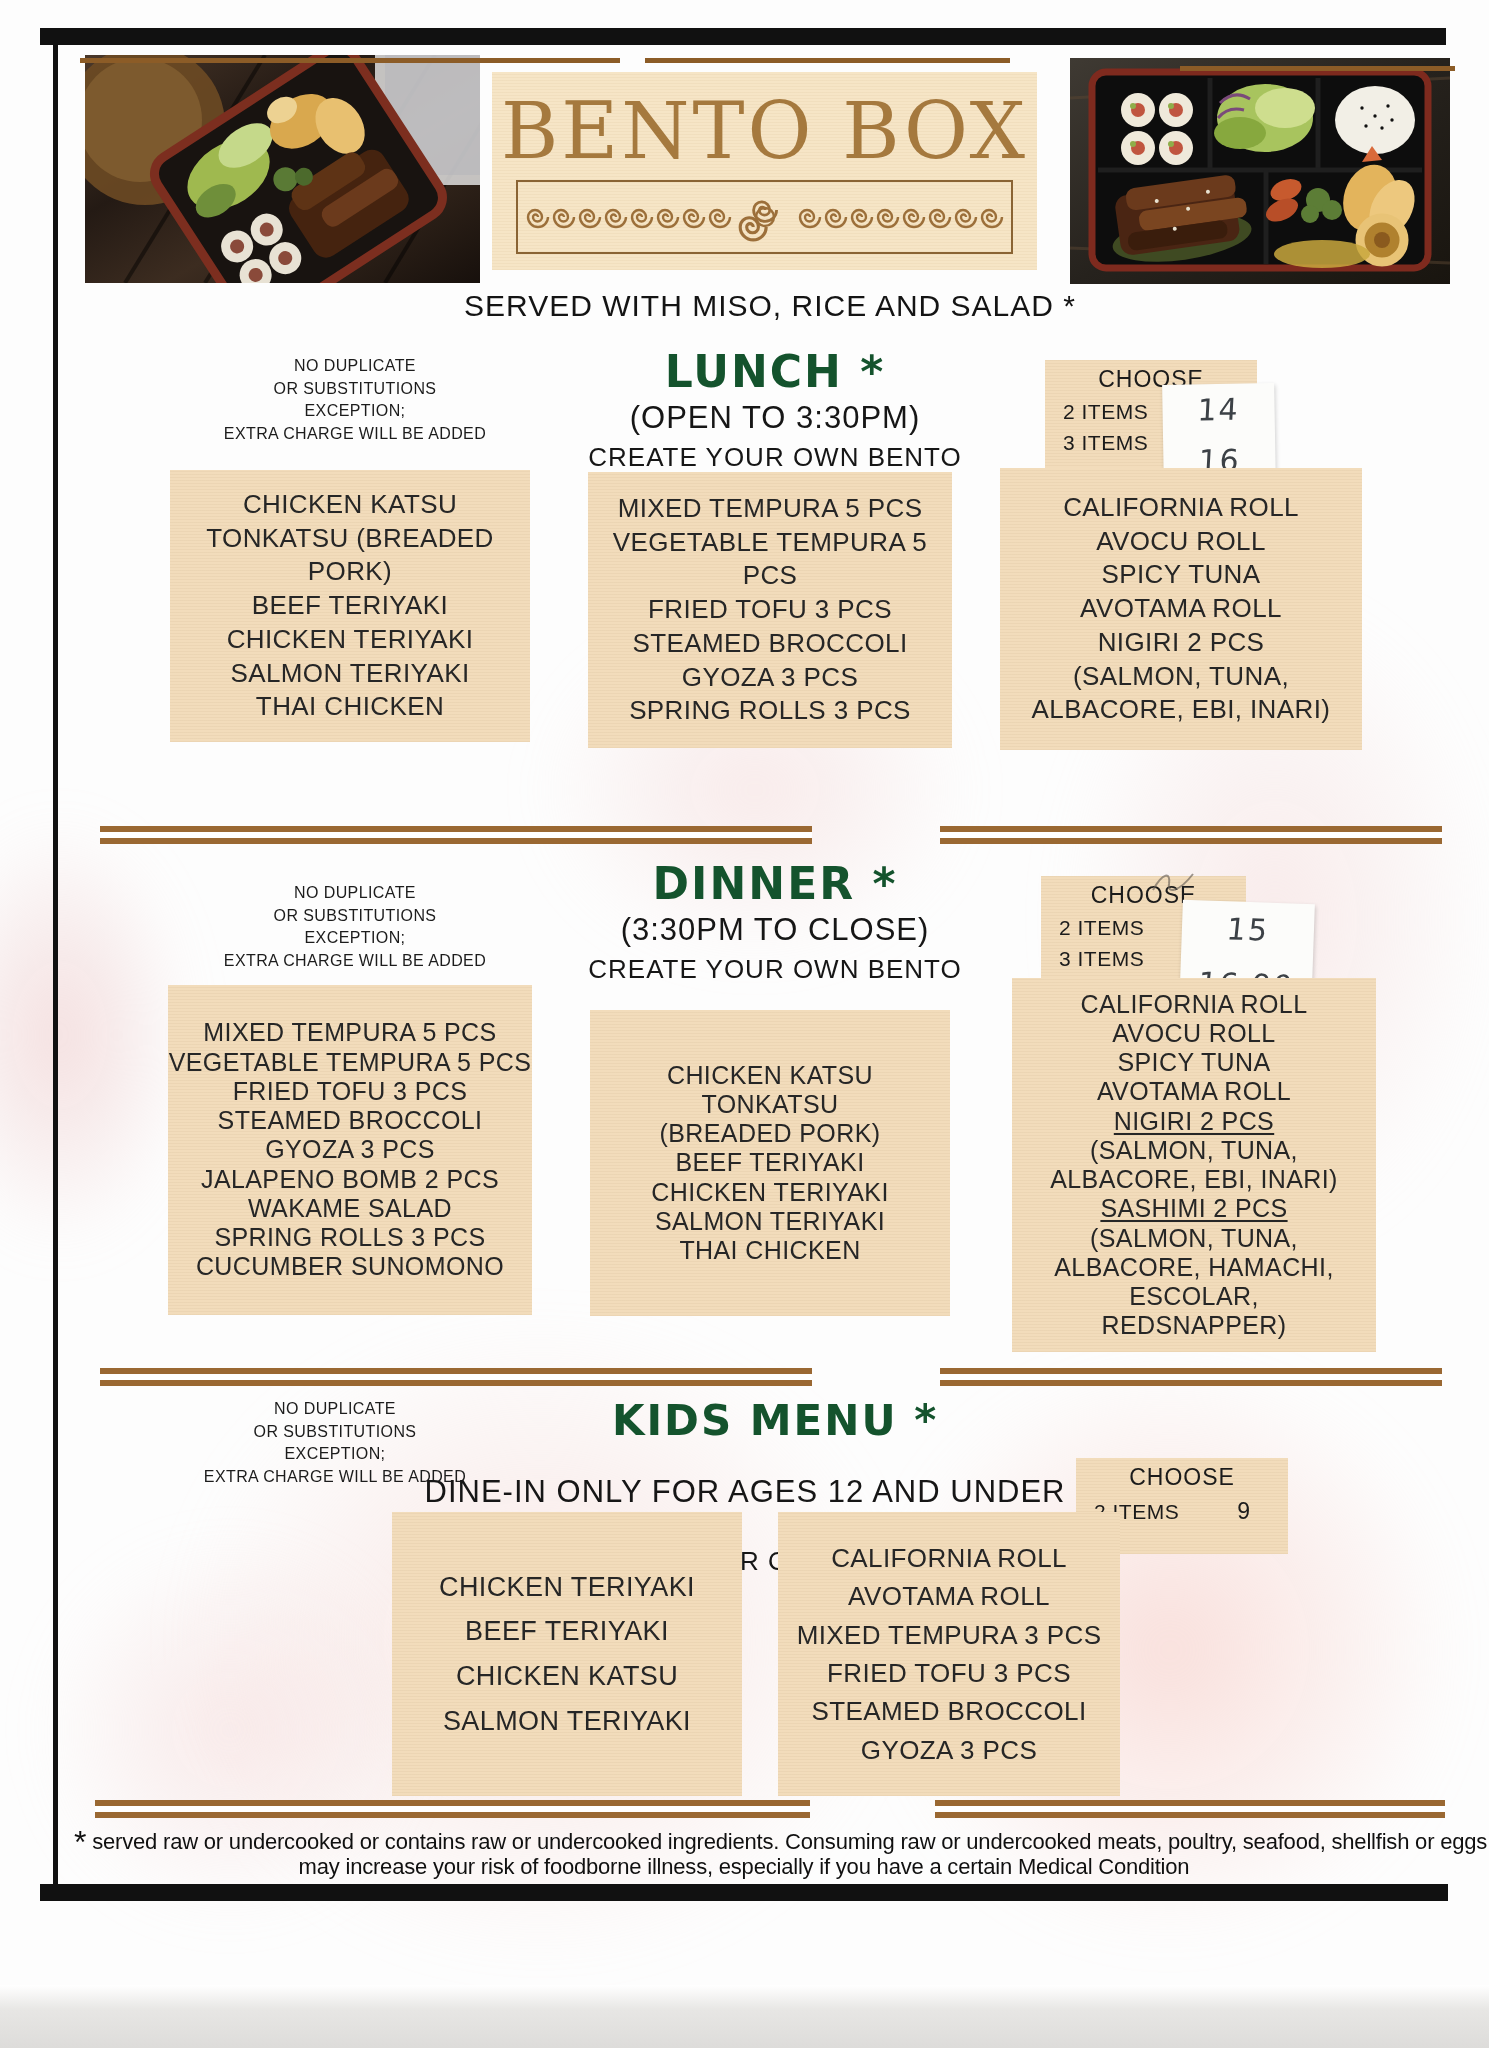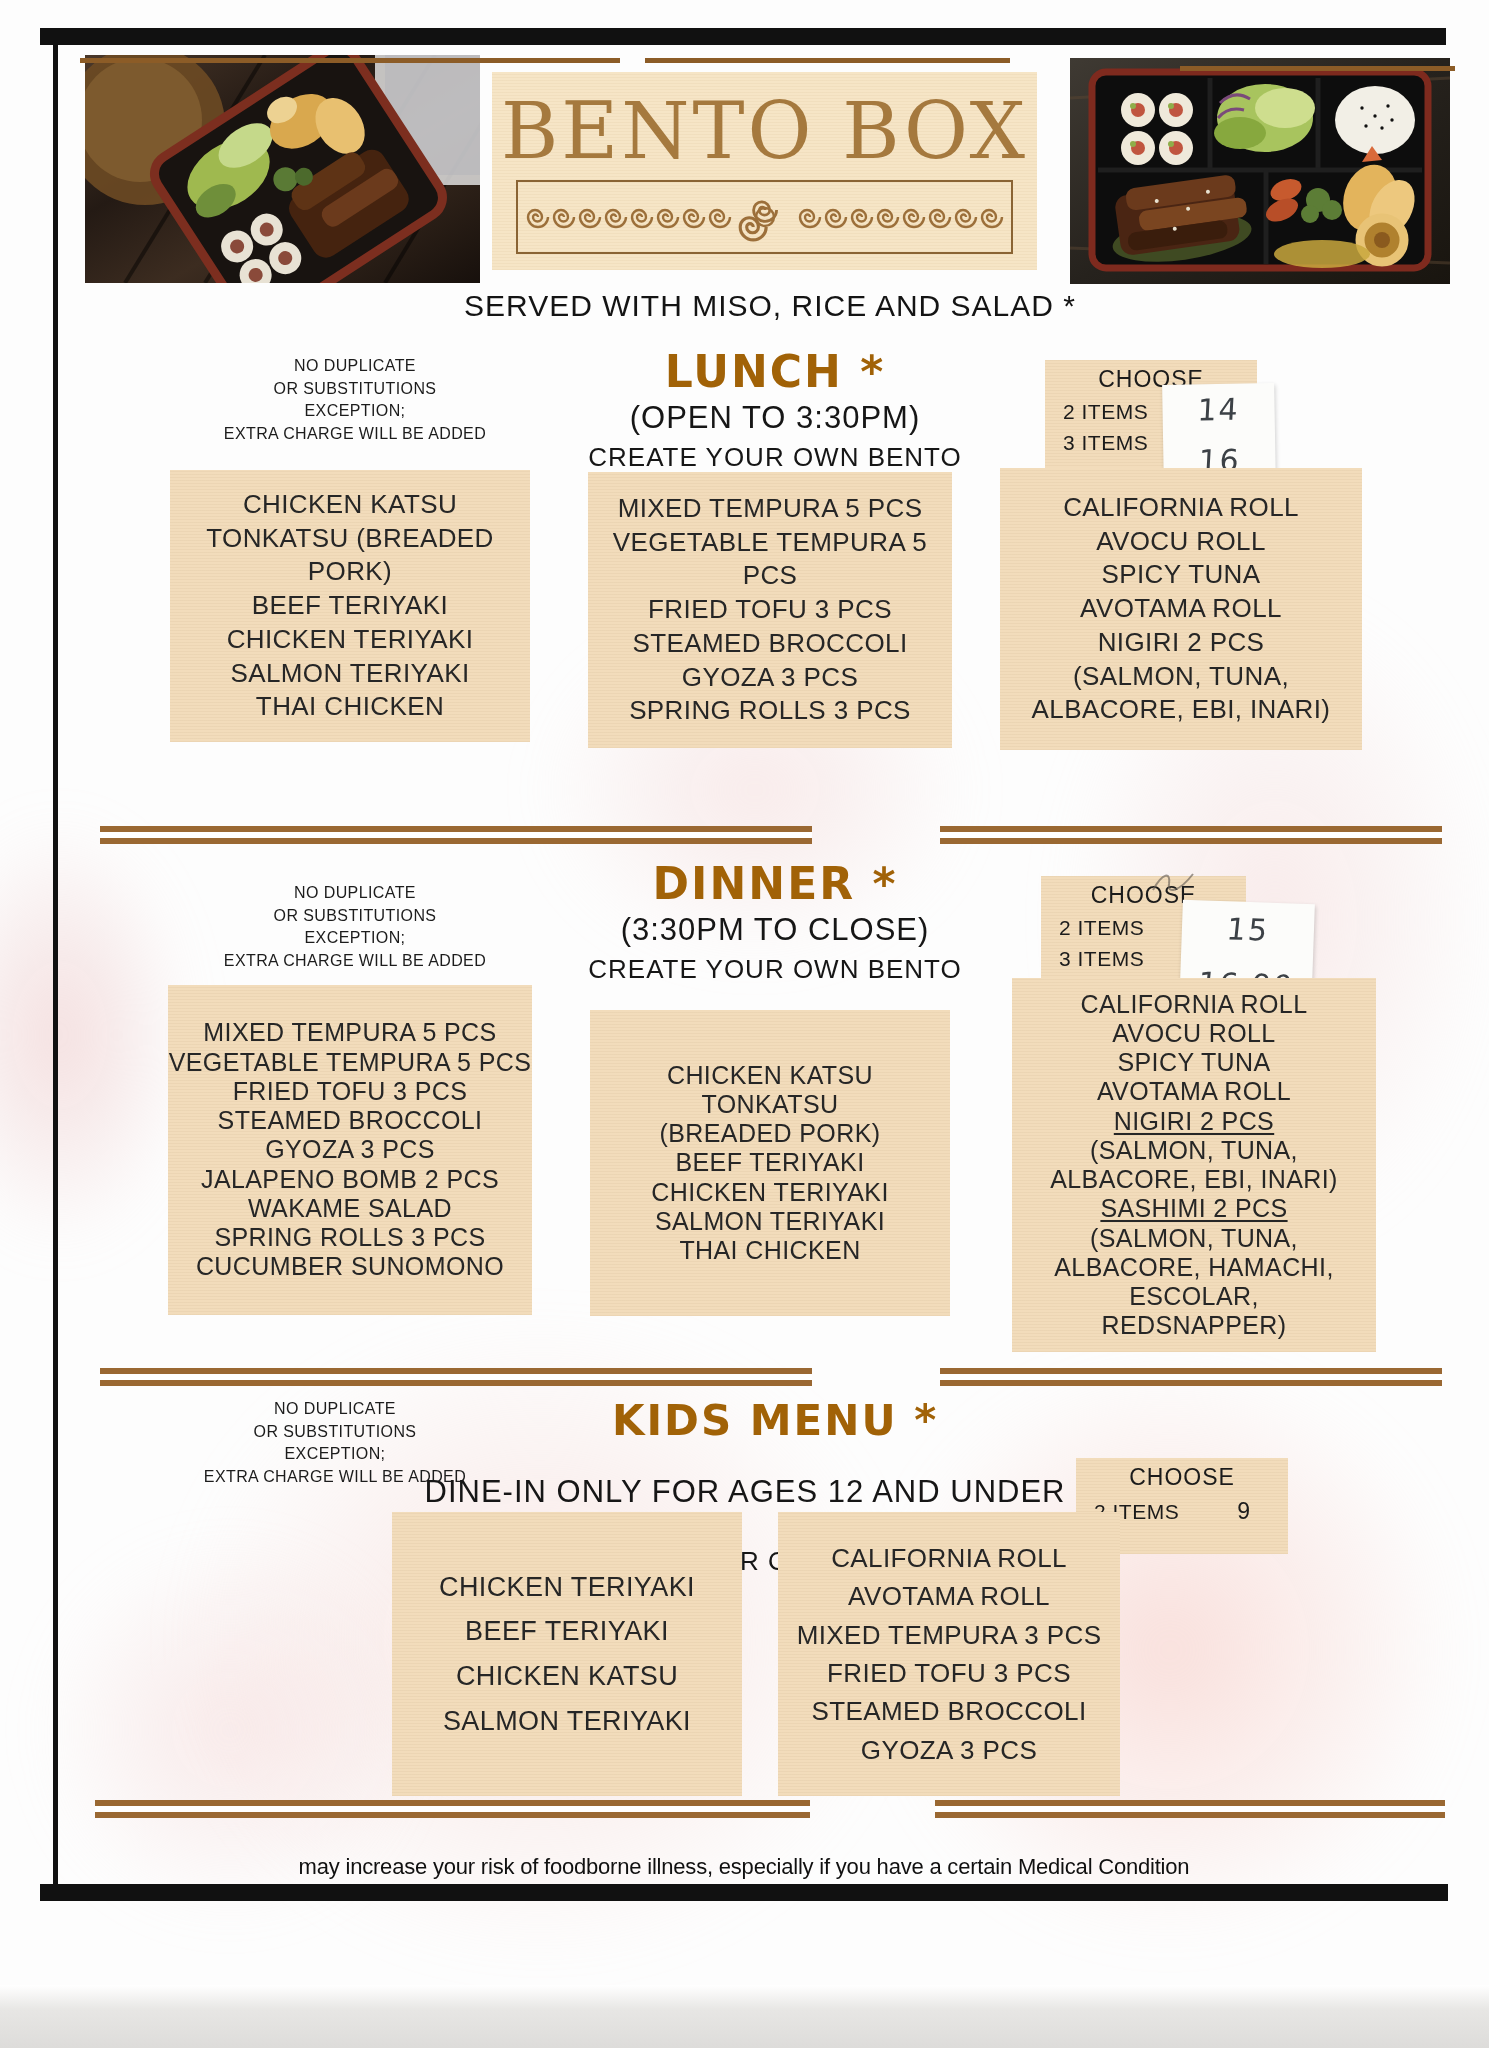--- a/index.html
+++ b/index.html
@@ -17,21 +17,21 @@
   .title-panel{position:absolute;background:#f6e5c6;
      background-image:repeating-linear-gradient(0deg, rgba(160,120,60,.06) 0 1px, rgba(255,255,255,0) 1px 3px);}
   .brand{width:100%;text-align:center;font-family:"DejaVu Serif",serif;
      color:#a5793e;font-size:78px;letter-spacing:3px;line-height:1;margin-top:20px;font-weight:500;}
   .orn-box{position:absolute;left:24px;right:24px;top:108px;height:70px;border:2px solid #8a6434;}
   .subtitle{position:absolute;text-align:center;font-size:30px;letter-spacing:1px;color:#141414;}
   .no-miso{position:absolute;text-align:center;font-size:27px;letter-spacing:1px;color:#141414;}
   
   .note{position:absolute;text-align:center;font-size:16px;line-height:1.42;color:#1c1c1c;letter-spacing:.4px;}
   .sec-title{position:absolute;text-align:center;font-family:"DejaVu Sans",sans-serif;
-     font-weight:900;font-size:44px;letter-spacing:2px;color:#a16207;}
+     font-weight:900;font-size:44px;letter-spacing:2px;color:#14532d;}
   .sec-sub1{position:absolute;text-align:center;font-size:31px;letter-spacing:1px;color:#161616;}
   .sec-sub2{position:absolute;text-align:center;font-size:26px;letter-spacing:1px;color:#161616;}
   .tanbg{background:#f2dcbb;background-image:repeating-linear-gradient(0deg, rgba(120,85,40,.05) 0 1px, rgba(255,255,255,0) 1px 3px);}
   .menu-box{position:absolute;display:flex;flex-direction:column;justify-content:center;
      align-items:center;text-align:center;color:#262626;}
   .menu-box .line{letter-spacing:.4px;}
   .u{text-decoration:underline;text-underline-offset:3px;}
   .fs26 .line{font-size:26px;line-height:1.3;}
   .fs25 .line{font-size:25px;line-height:1.17;}
   .kids1 .line{font-size:27px;line-height:1.65;}
@@ -376,15 +376,18 @@
       <div class="line">AVOTAMA ROLL</div>
       <div class="line">MIXED TEMPURA 3 PCS</div>
       <div class="line">FRIED TOFU 3 PCS</div>
       <div class="line">STEAMED BROCCOLI</div>
       <div class="line">GYOZA 3 PCS</div>
     </div>
 
   <div class="divider" style="left:95px;top:1800px;width:715px;"></div>
   <div class="divider" style="left:935px;top:1800px;width:510px;"></div>
 
+  <div class="foot-line" style="top:1824px;">
+    <span class="ast-big">*</span><span>served raw or undercooked or contains raw or undercooked ingredients. Consuming raw or undercooked meats, poultry, seafood, shellfish or eggs</span>
+  </div>
   <div class="foot-line" style="top:1854px;">may increase your risk of foodborne illness, especially if you have a certain Medical Condition</div>
 
 </div>
 
 </body></html>

